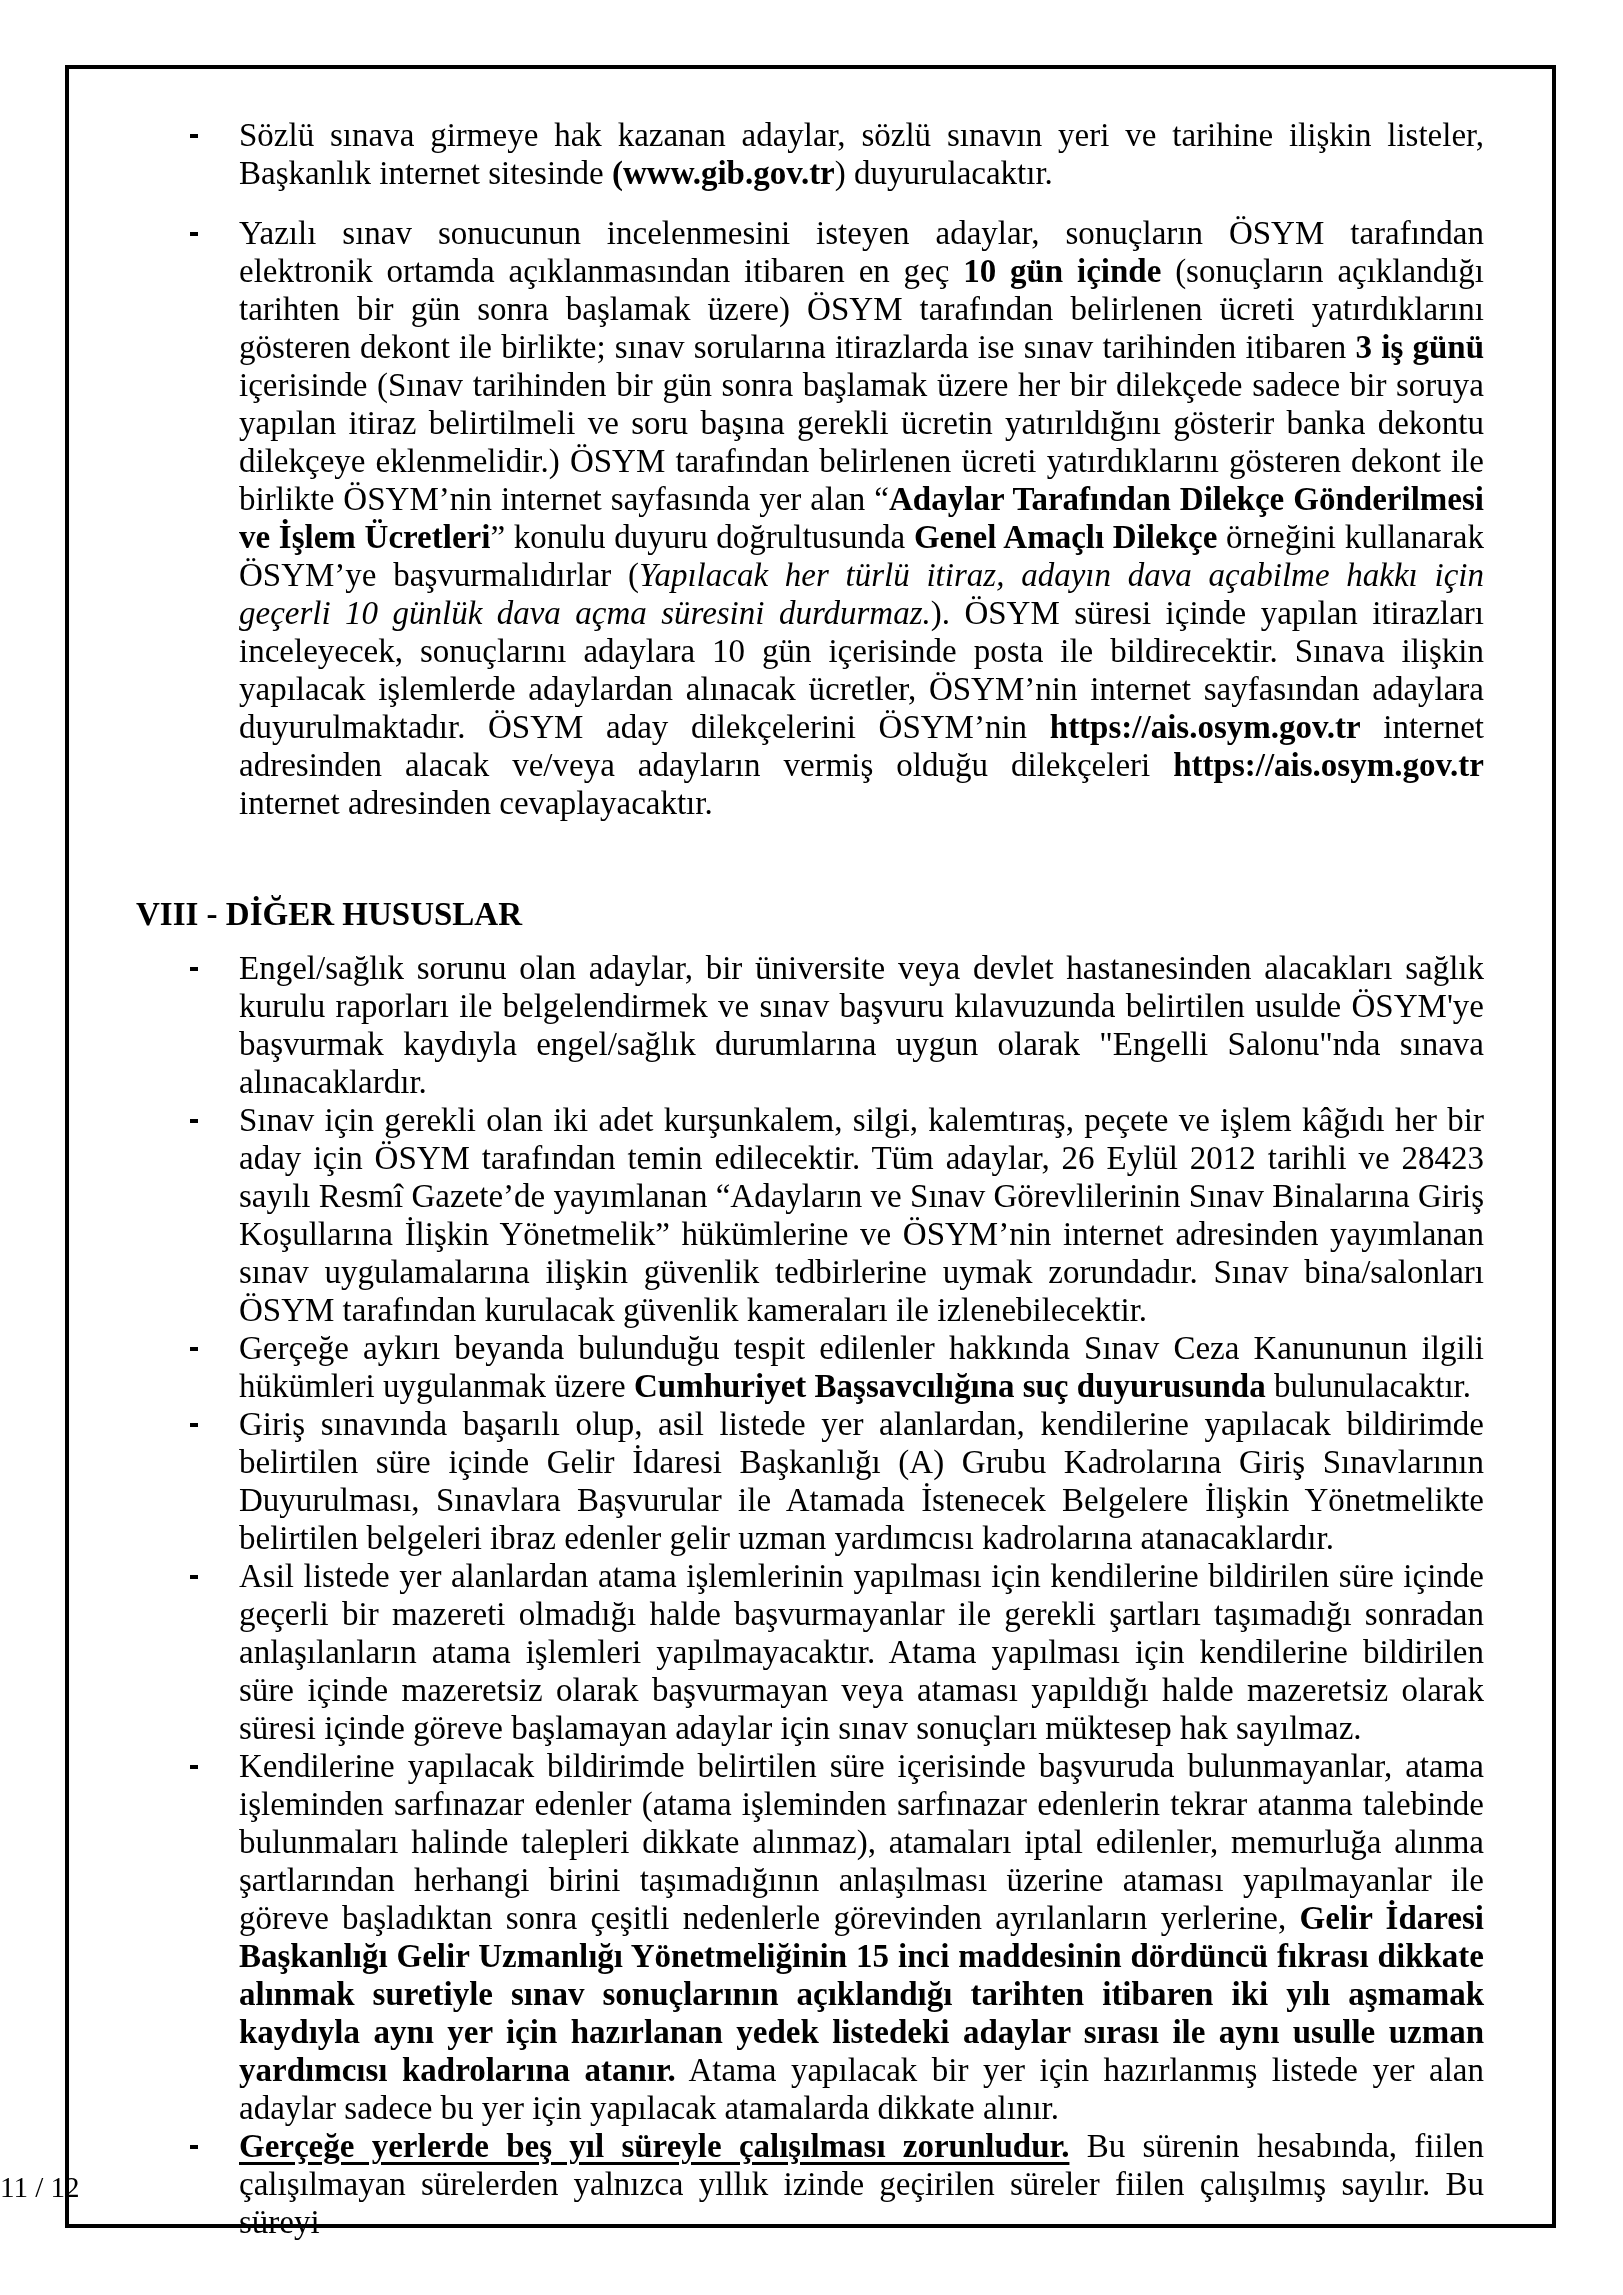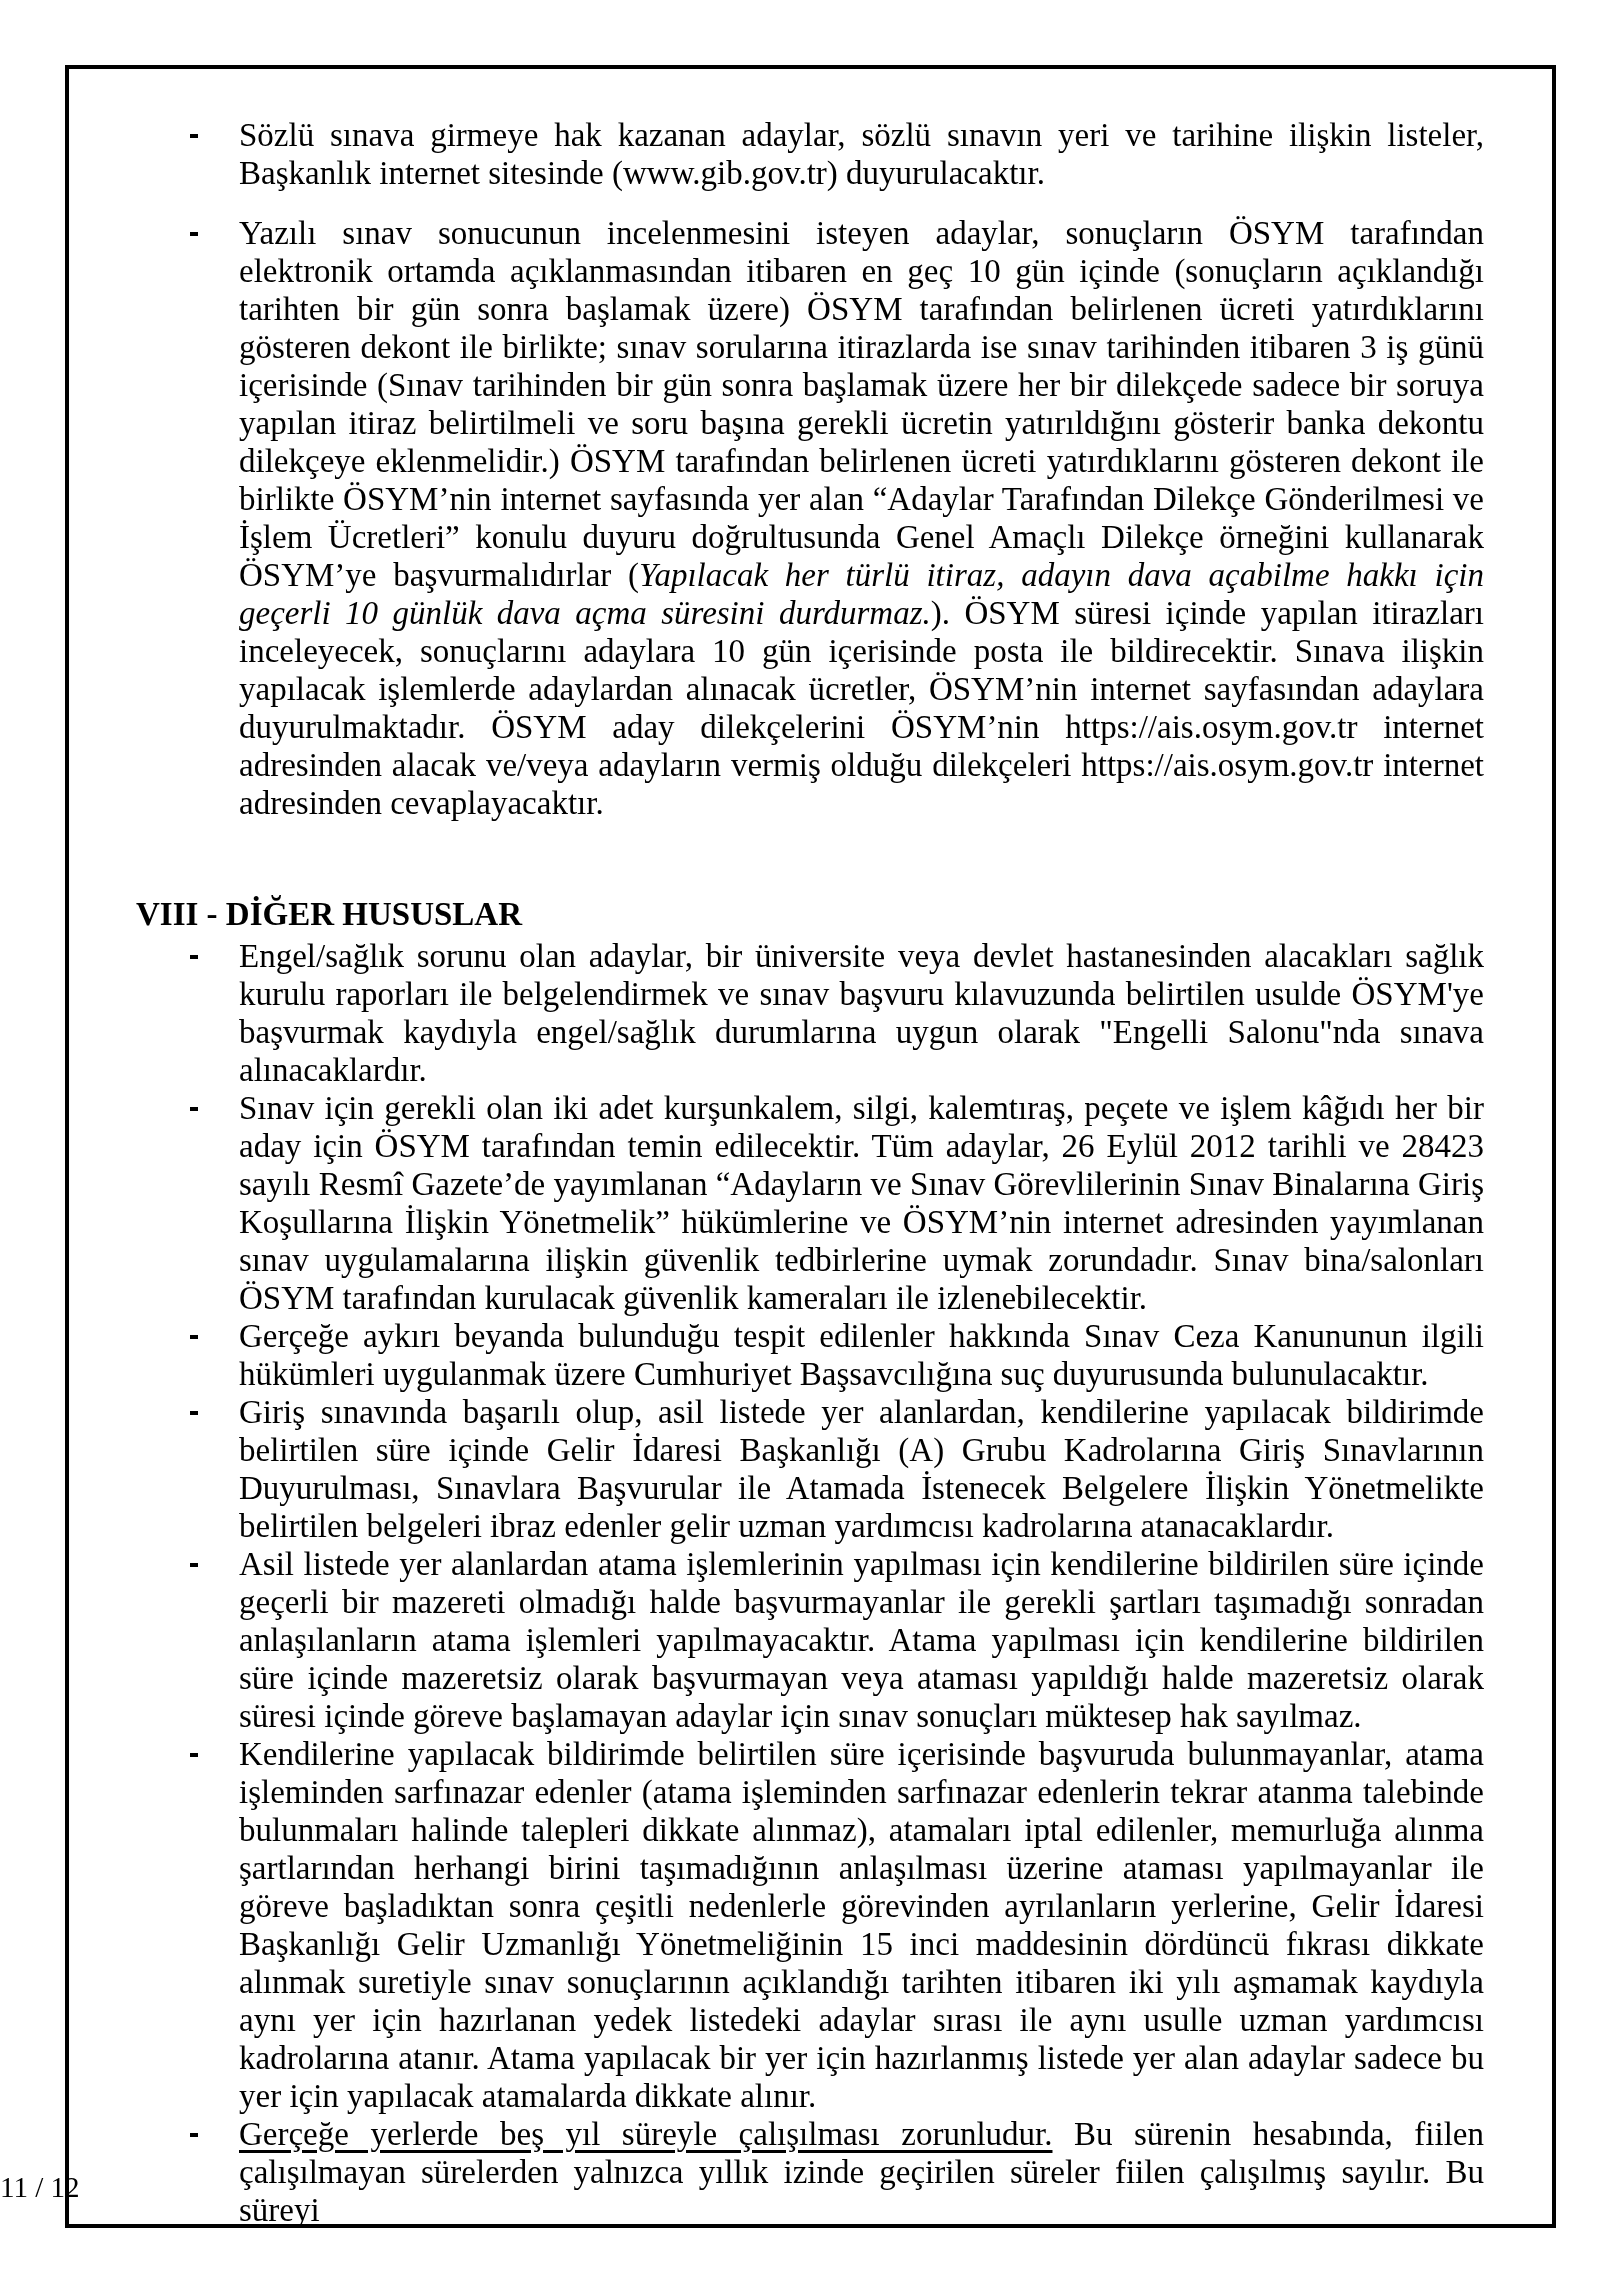--- a/index.html
+++ b/index.html
@@ -53,24 +53,24 @@
     background: #000;
     vertical-align: middle;
     position: relative;
     top: -2.6px;
   }
   .section-heading {
     font-size: 33px;
     line-height: 38px;
     font-weight: bold;
     margin-top: 73px;
-    margin-bottom: 4px;
+    margin-bottom: 16px;
     margin-left: 0;
   }
-  .r-bold { font-weight: normal; }
+  .r-bold { font-weight: bold; }
   .r-italic { font-style: italic; }
   .r-underline { text-decoration: underline; text-decoration-thickness: 3.3px; text-underline-offset: 5.2px; }
   .page-number {
     position: absolute;
     left: 0;
     width: 1466px;
     top: 2171px;
     text-align: left;
     font-size: 29px;
     line-height: 33px;

